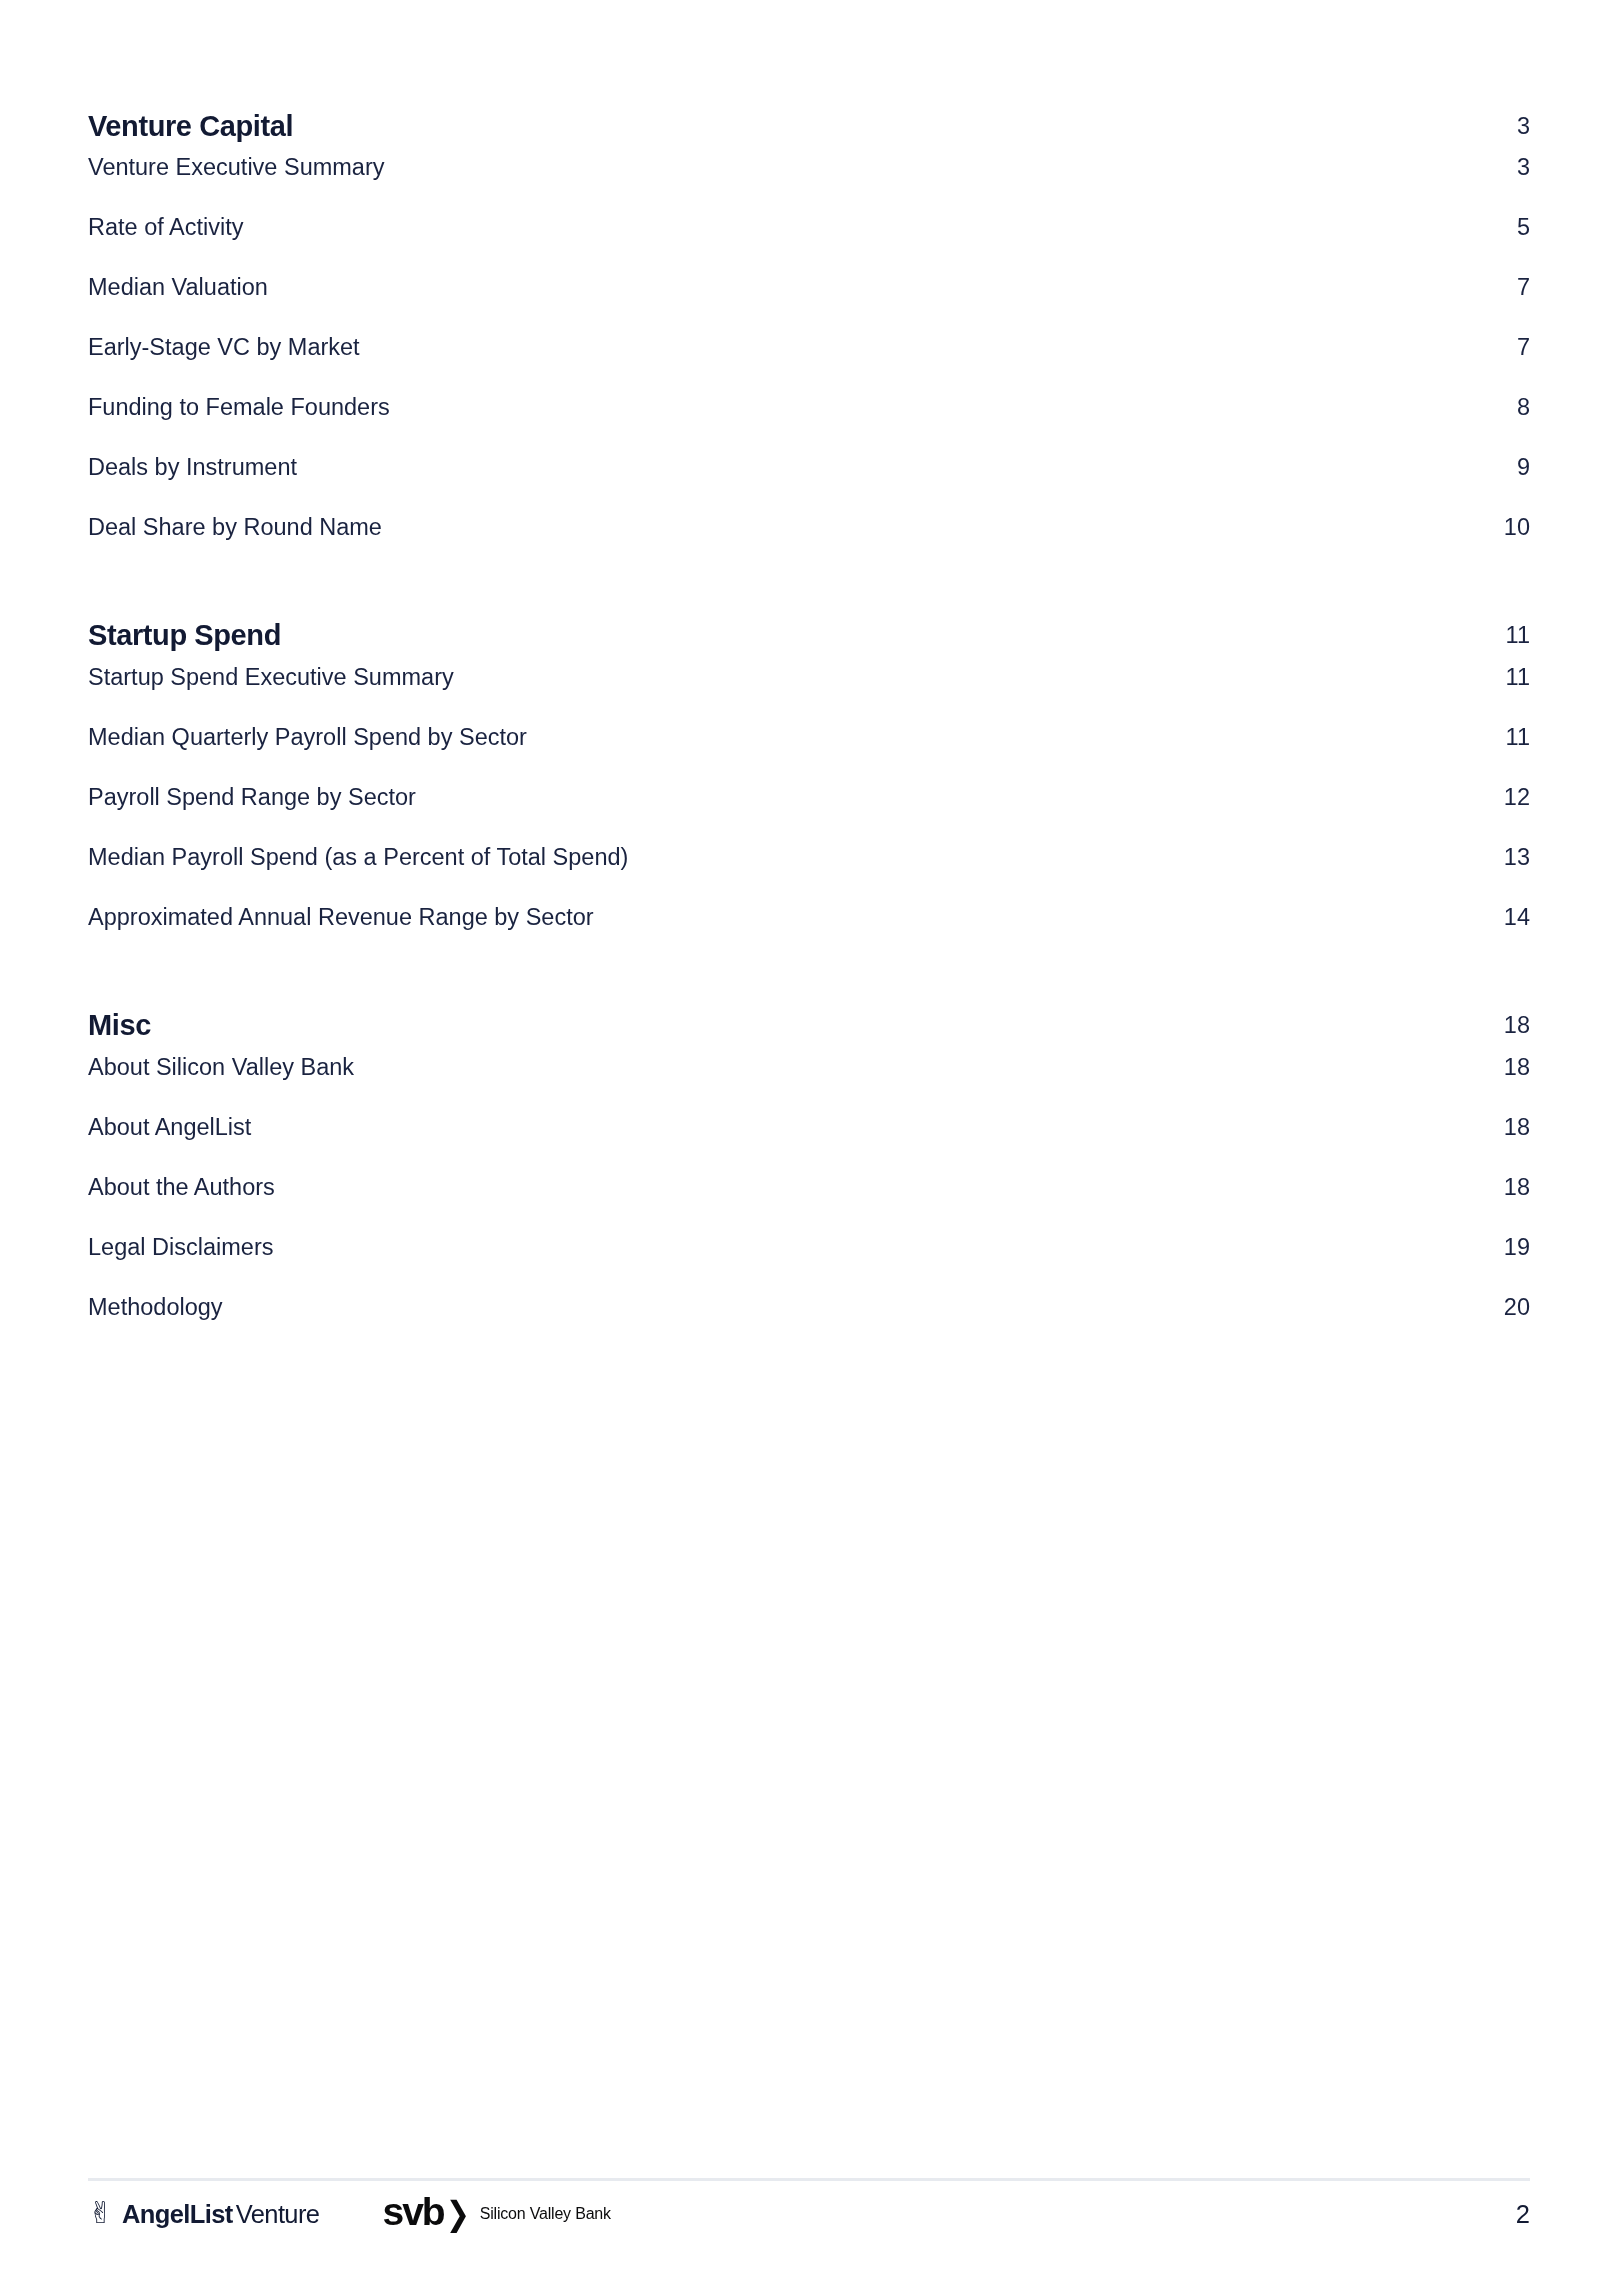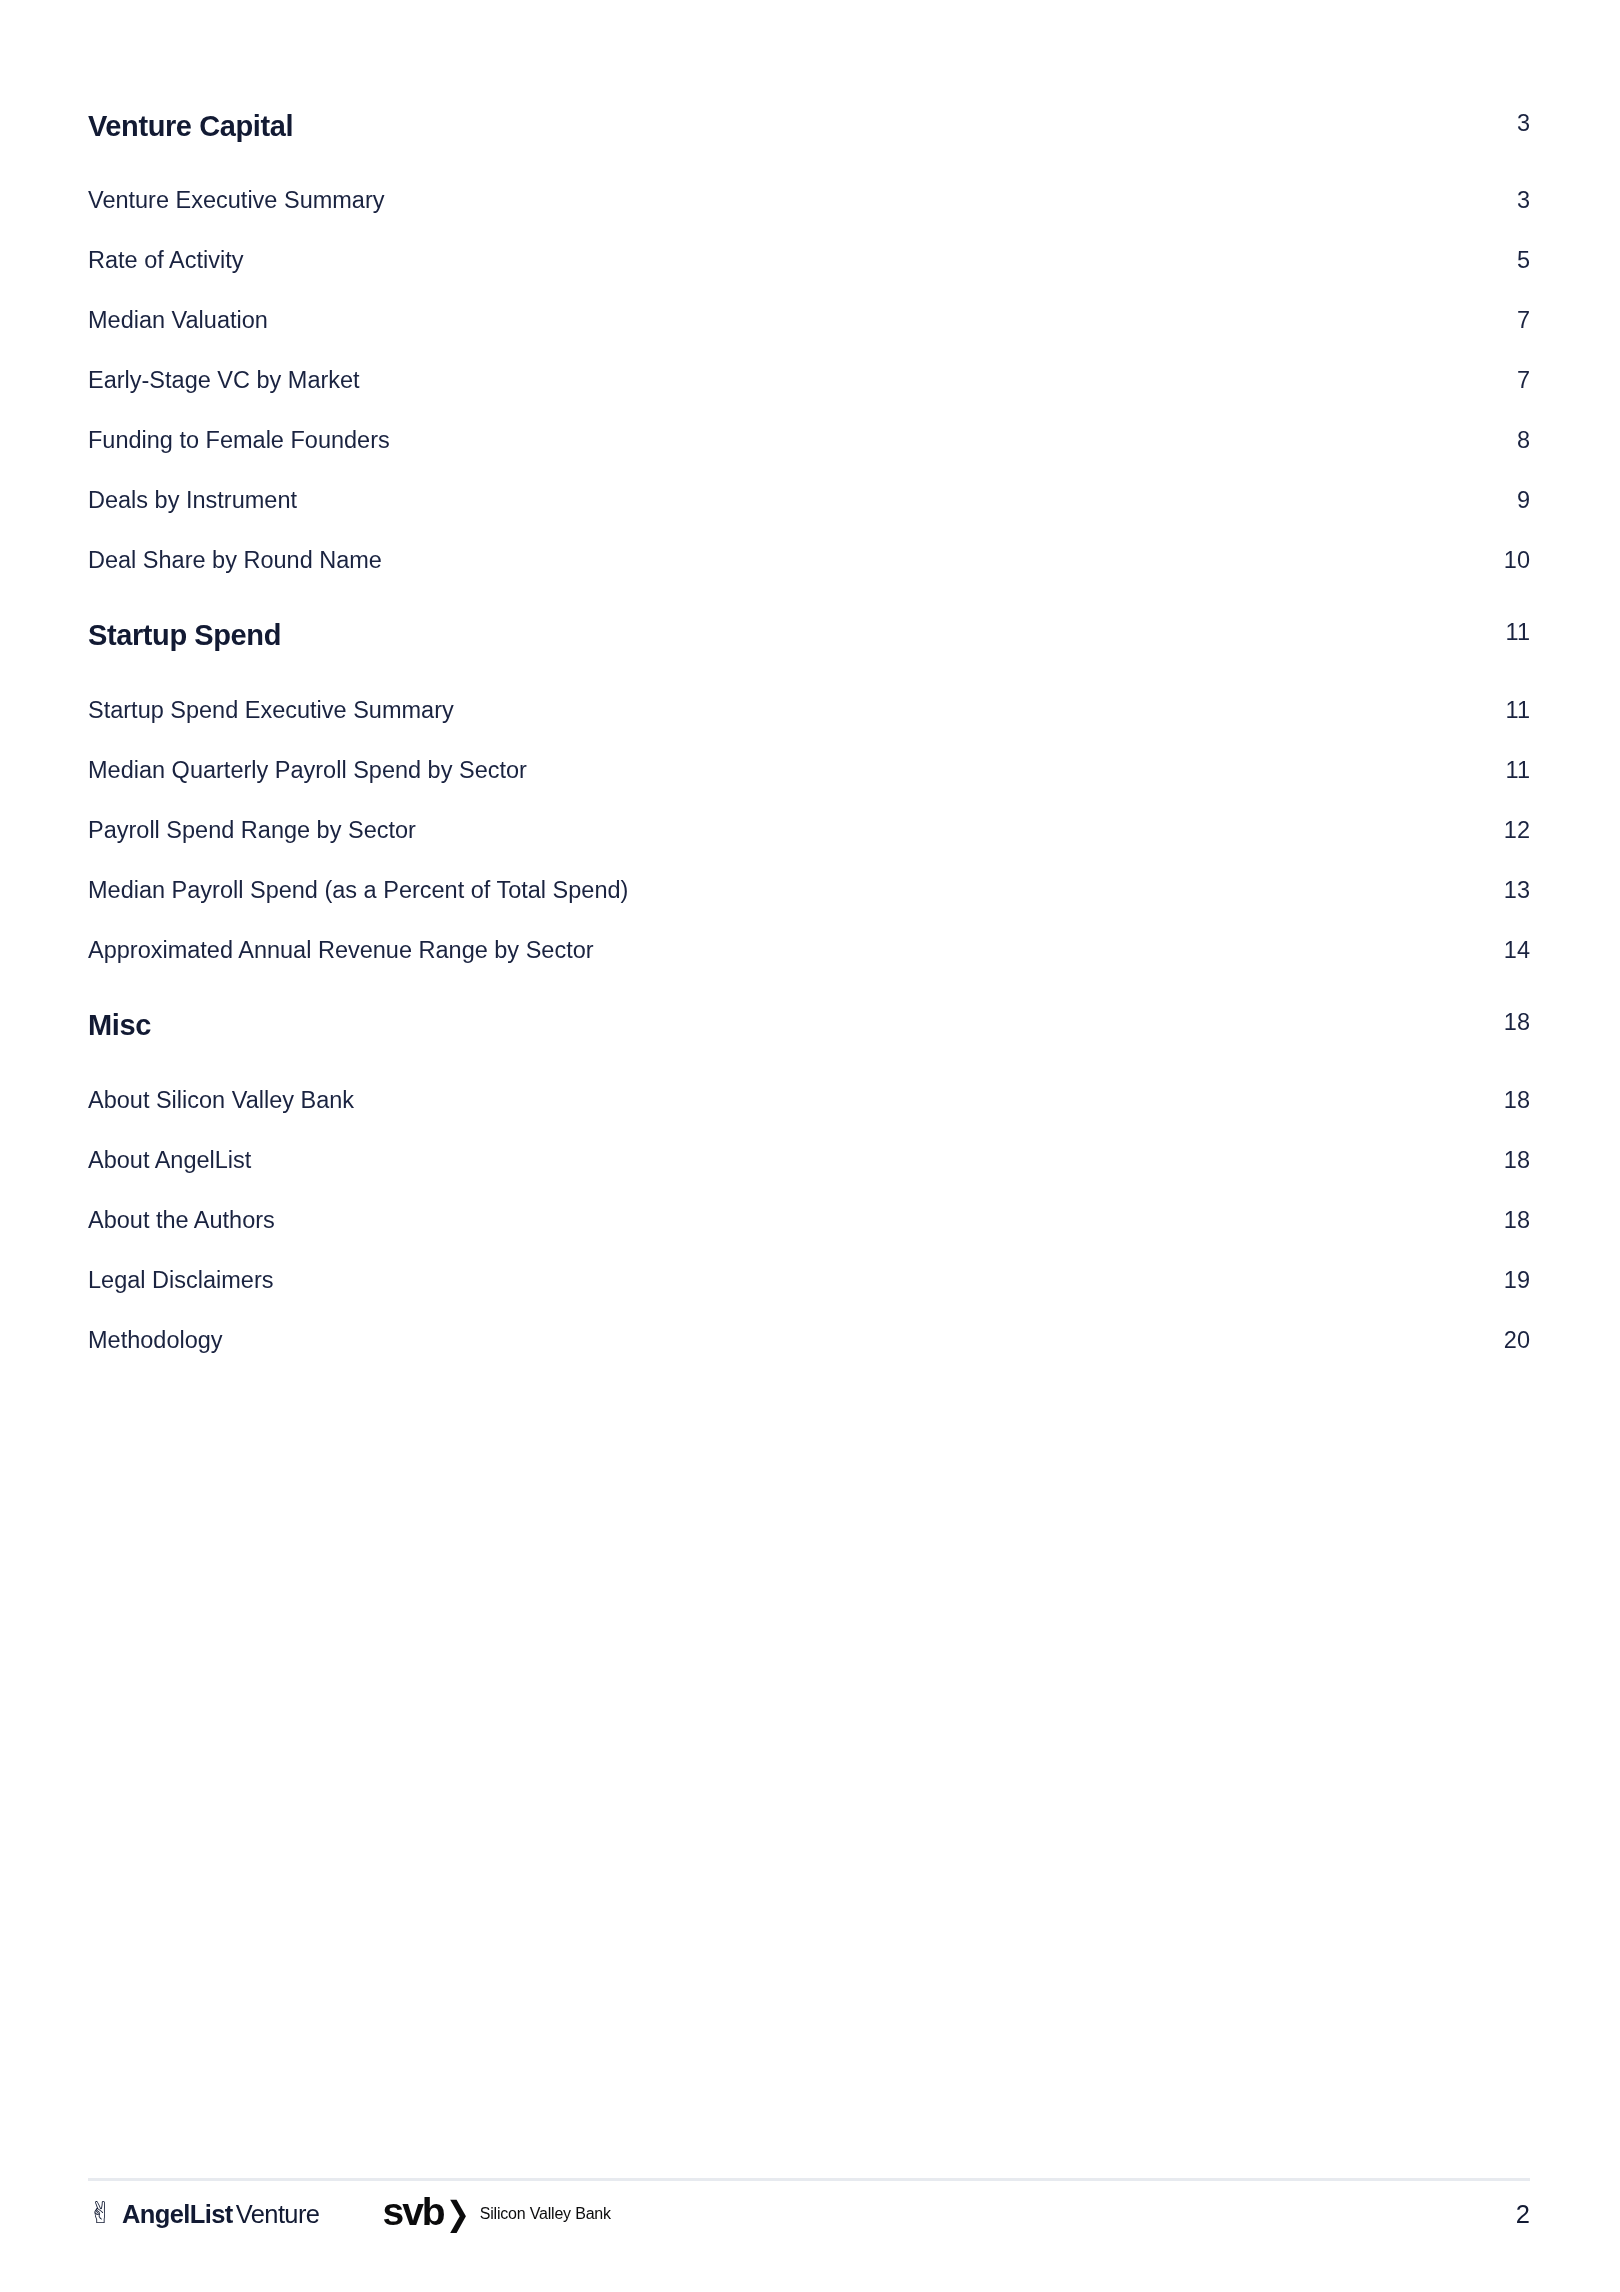--- a/index.html
+++ b/index.html
@@ -22,33 +22,33 @@
   }
   .doc-title{
     font-size:45px;
     font-weight:900;
     letter-spacing:-1px;
     color:var(--ink-strong);
     margin-bottom:57px;
   }
   .toc-section{margin-bottom:25.5px;}
   .section-header-row{
-    display:flex;justify-content:space-between;align-items:flex-start;
+    display:flex;justify-content:space-between;align-items:center;
     padding:19.6px 0 11.8px;
     cursor:pointer;
   }
   .section-title{
     font-size:29px;font-weight:800;letter-spacing:-0.4px;
     color:var(--ink-strong);
   }
   .section-page{
     font-size:23.5px;font-weight:400;color:var(--ink);
   }
   .toc-row{
-    display:flex;justify-content:space-between;align-items:flex-end;
+    display:flex;justify-content:space-between;align-items:flex-start;
     height:60px;
     cursor:pointer;
   }
   .item-label{font-size:23.5px;font-weight:400;color:var(--ink);}
   .item-page{font-size:23.5px;font-weight:400;color:var(--ink);}
   .footer{
     position:absolute;left:88px;right:90px;top:2178px;
   }
   .footer-rule{height:2.9px;background:var(--rule);}
   .footer-row{

